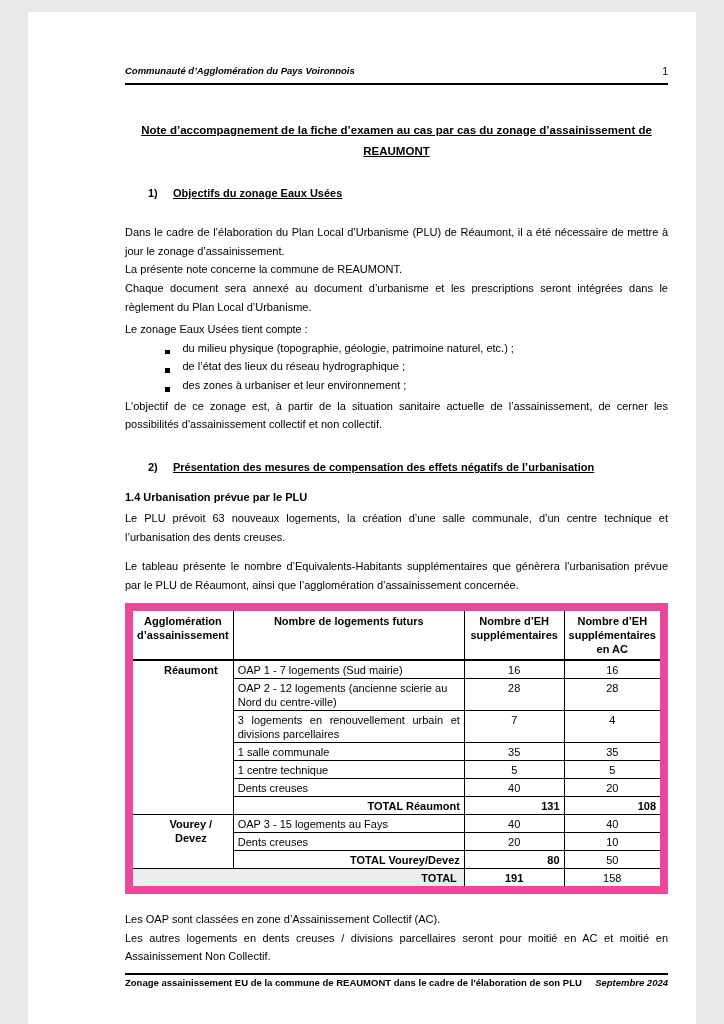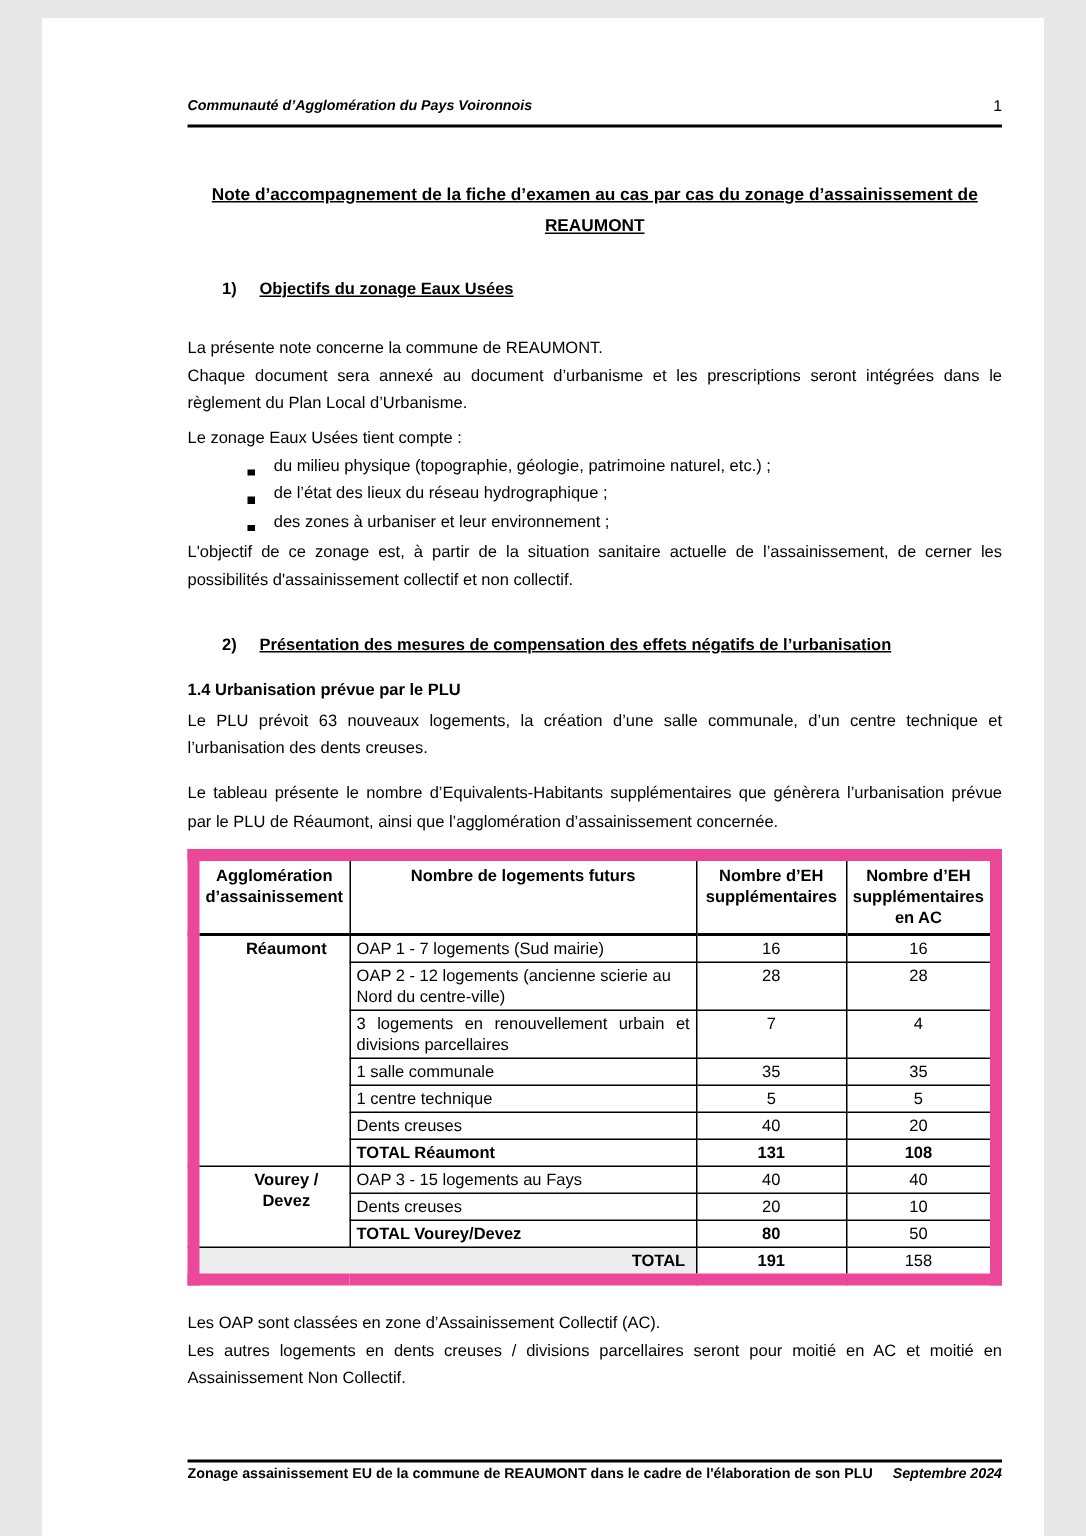--- a/index.html
+++ b/index.html
@@ -40,21 +40,21 @@
   .sub-heading { margin-top:12px; font-weight:bold; }
 
   
   p { margin:0; text-align:justify; }
   .block-1 { margin-top:21px; }
   .list-intro { margin-top:4px; }
   .bullet-item { display:flex; align-items:flex-end; margin-left:40px; }
   .sq { width:4.5px; height:4.5px; background:#000; flex:0 0 auto;
         margin-right:13px; position:relative; top:-3px; }
   .objective { margin-top:2px; }
-  .heading2 { margin-top:24px; }
+  .heading2 { margin-top:24px;text-decoration:underline; }
   .p-plu { margin-top:2px; }
   .p-table { margin-top:11px; }
   .conclusion { margin-top:16px; }
 
   
   table.eh-table {
     margin-top:9px; width:543px; border-collapse:collapse;
     font-size:11px; line-height:14px;
     border:8px solid #ec4899;
   }
@@ -65,21 +65,21 @@
   .eh-table th, .eh-table td {
     border:1px solid #000; padding:1.5px 4px; vertical-align:top;
   }
   .eh-table th {
     font-weight:bold; text-align:center; border-bottom:2px solid #000;
     padding-top:3px; padding-bottom:3px;
   }
   td.num { text-align:center; }
   td.agglo { font-weight:bold; text-align:center;padding-left:20px; }
   td.lbl.justify { text-align:justify; }
-  tr.total-sub td.lbl, tr.total-sub td.b { font-weight:bold; }
+  tr.total-sub td.lbl, tr.total-sub td.b { font-weight:bold;text-align:right; }
   td.b { font-weight:bold; }
   td.total-label {
     background:#ededed; text-align:right; font-weight:bold; padding-right:7px;
   }
 </style>
 </head>
 <body>
 
 <div class="page">
   <div class="content">
@@ -89,20 +89,21 @@
       <span class="hdr-page">1</span>
     </div>
 
     <div class="doc-title">Note d’accompagnement de la fiche d’examen au cas par cas du zonage d’assainissement de REAUMONT</div>
 
     <div class="heading1">
       <span class="heading-num">1)</span><span class="h-text">Objectifs du zonage Eaux Usées</span>
     </div>
 
     <div class="block-1">
+      <p>Dans le cadre de l’élaboration du Plan Local d’Urbanisme (PLU) de Réaumont, il a été nécessaire de mettre à jour le zonage d’assainissement.</p>
       <p>La présente note concerne la commune de REAUMONT.</p>
       <p>Chaque document sera annexé au document d’urbanisme et les prescriptions seront intégrées dans le règlement du Plan Local d’Urbanisme.</p>
     </div>
 
     <p class="list-intro">Le zonage Eaux Usées tient compte :</p>
     <div>
       <div class="bullet-item">
         <span class="sq"></span>
         <span>du milieu physique (topographie, géologie, patrimoine naturel, etc.) ;</span>
       </div>

